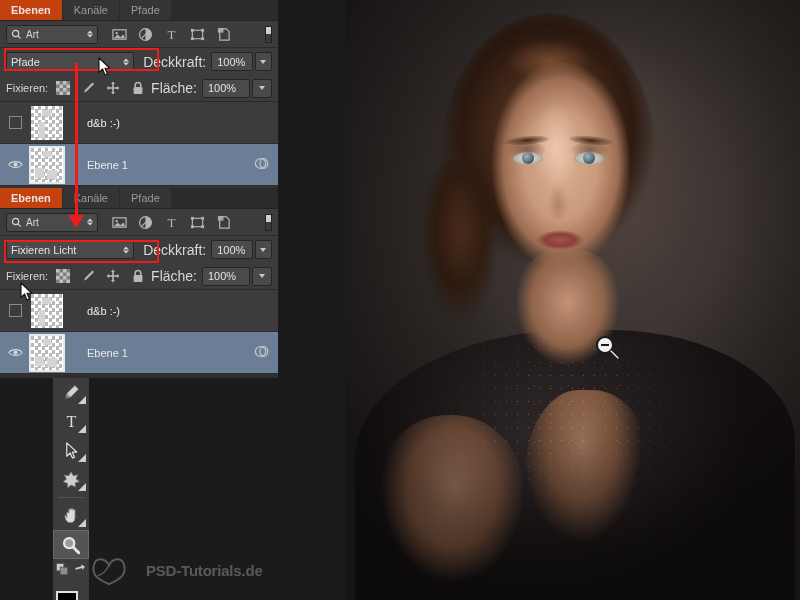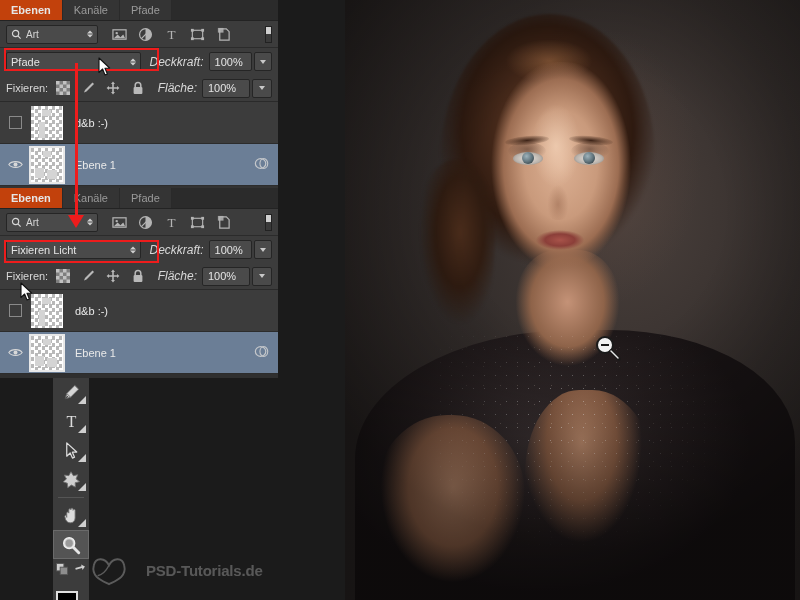--- a/index.html
+++ b/index.html
@@ -135,21 +135,21 @@
   .fi { width: 15px; height: 15px; opacity: 0.82; }
   .rightbar { margin-left: auto; width: 7px; height: 17px;
               background: linear-gradient(#cfcfcf 0 50%, #3a3a3a 50% 100%);
               border: 1px solid #222; }
 
   .blend-row { height: 27px; background: #3c3c3c; display: flex; align-items: center;
                padding: 0 6px; position: relative; }
   .blend-select { width: 150px; height: 19px; background: #4a4a4a; border: 1px solid #252525;
                   border-radius: 2px; display: flex; align-items: center; padding: 0 4px; position: relative; }
   .blend-text { font-size: 11px; color: #e4e4e4; }
-  .opa-label { font-size: 12px; color: #d8d8d8; margin-left: 9px; font-style: italic; }
+  .opa-label { font-size: 14px; color: #d8d8d8; margin-left: 9px; }
   .num-box { width: 48px; height: 19px; background: #4a4a4a; border: 1px solid #252525;
              display: flex; align-items: center; padding-left: 5px; font-size: 11px;
              color: #e4e4e4; margin-left: 5px; border-radius: 2px; }
   .num-arrow { width: 20px; height: 19px; background: #4a4a4a; border: 1px solid #252525;
                margin-left: 2px; display: flex; align-items: center; justify-content: center; border-radius: 2px; }
   .num-arrow i { width: 0; height: 0; border-left: 3.5px solid transparent;
                  border-right: 3.5px solid transparent; border-top: 4px solid #c8c8c8; }
 
   .lock-row { height: 27px; background: #3c3c3c; display: flex; align-items: center;
               padding: 0 6px; border-bottom: 1px solid #2a2a2a; }
@@ -161,21 +161,21 @@
   .layer-row { height: 42px; display: flex; align-items: center;
                border-bottom: 1px solid #2c2c2c; background: #3c3c3c; position: relative; }
   .layer-row.selected { background: #6b7e96; }
   .eye-cell { width: 31px; display: flex; align-items: center; justify-content: center; }
   .vis-box { width: 13px; height: 13px; border: 1px solid #8a8a8a; background: transparent; }
   .thumb { width: 32px; height: 34px; background:
       repeating-conic-gradient(#ffffff 0% 25%, #b9b9b9 0% 50%) 0 0 / 7px 7px;
       position: relative; }
   .thumb.framed { outline: 2px solid #e8e8e8; }
   .thumb .glyph { position: absolute; background: #d4d4d4; }
-  .layer-name { font-size: 11px; color: #e9e9e9; margin-left: 12px; }
+  .layer-name { font-size: 11px; color: #e9e9e9; margin-left: 24px; }
   .fx-cell { margin-left: auto; margin-right: 9px; opacity: .85; }
   .panel-footer { height: 10px; background: #333; }
 
   
   .redbox { position: absolute; border: 2px solid #ee1c1c; pointer-events: none; }
   .arrow-line { position: absolute; background: #ee1c1c; width: 3px; }
   .arrow-head { position: absolute; width: 0; height: 0;
                 border-left: 8px solid transparent; border-right: 8px solid transparent;
                 border-top: 13px solid #ee1c1c; }
 

